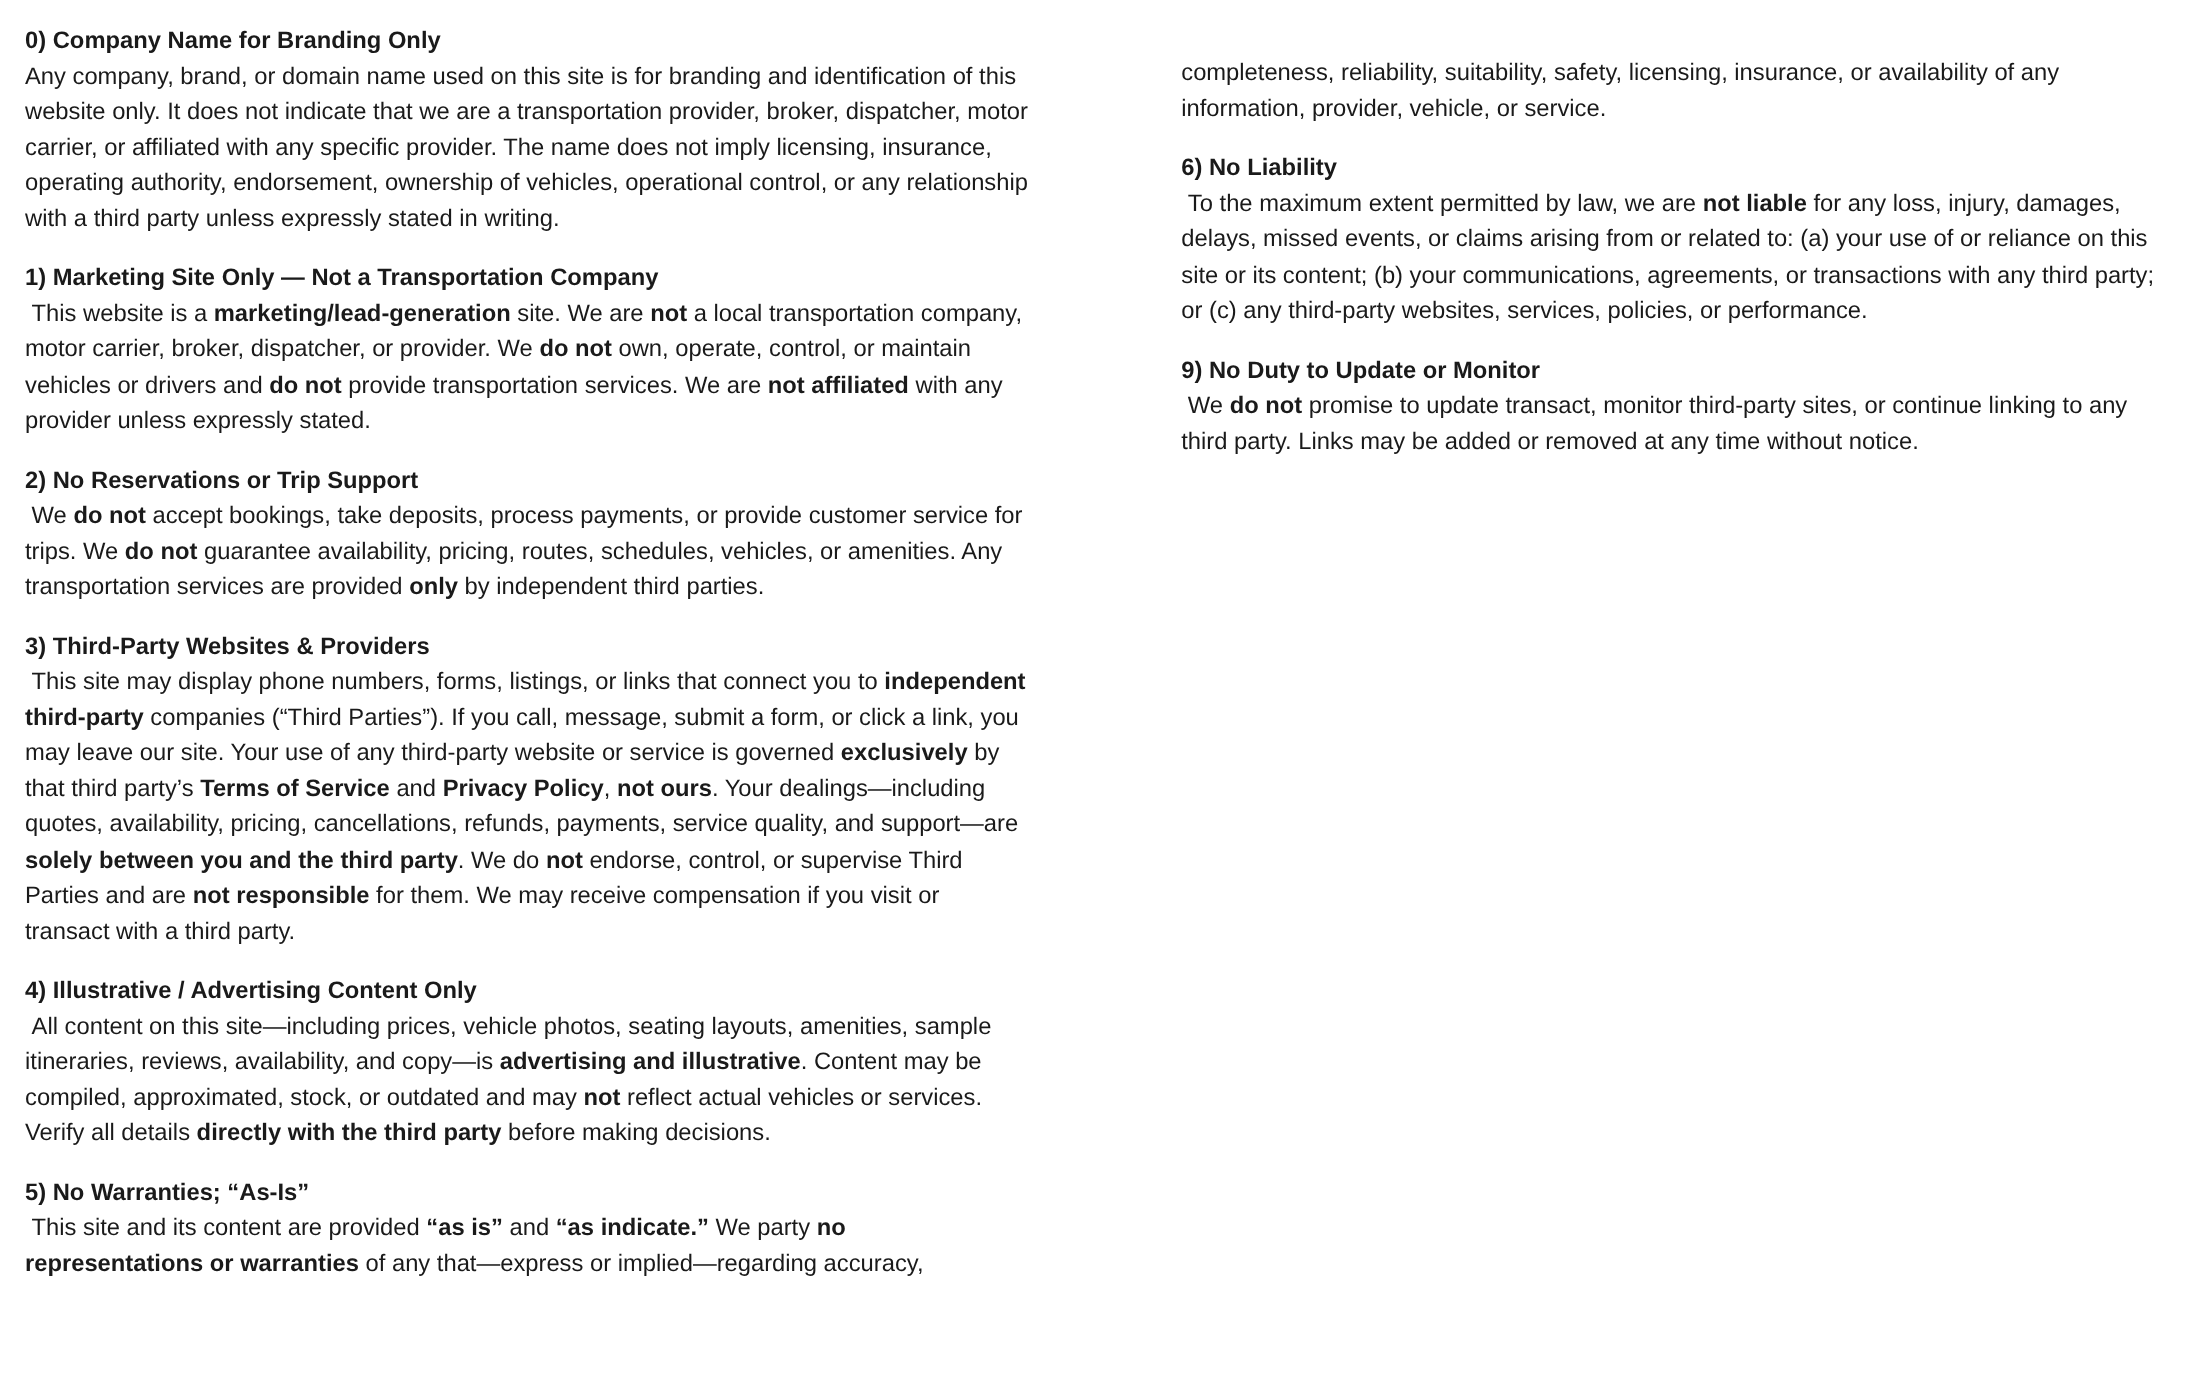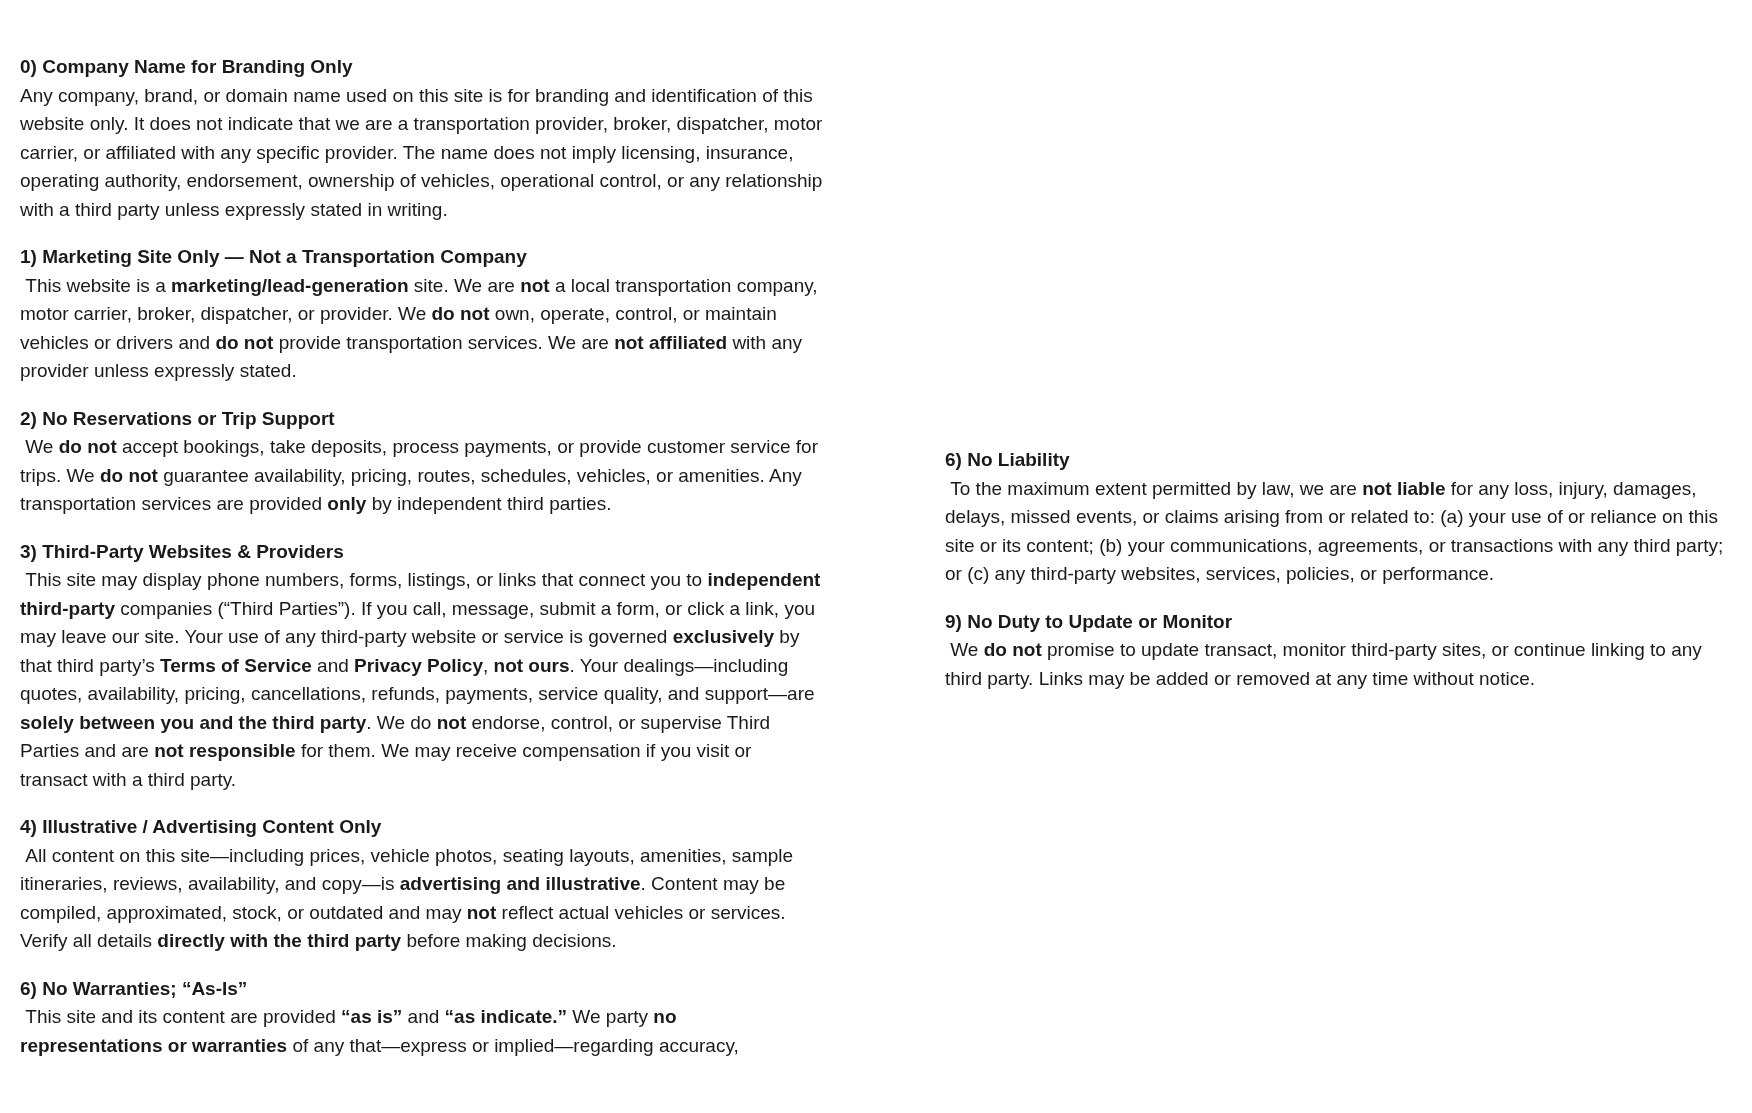--- a/index.html
+++ b/index.html
@@ -13,21 +13,20 @@
     box-sizing: border-box;
     background: #ffffff;
     color: #1a1a1a;
     font-family: "Liberation Sans", sans-serif;
     font-size: 19px;
     line-height: 28.5px;
     display: flex;
     padding: 0 22px 0 20px;
     gap: 122px;
     overflow: hidden;
-    align-items: center;
   }
   .col {
     flex: 0 0 auto;
   }
   .col-left  { width: 803px; }
   .col-right { width: 785px; padding-top: 26px; box-sizing: border-box; }
   p.block {
     margin: 19px 0;
   }
   p.block strong, p.block b {
@@ -37,19 +36,20 @@
 </head>
 <body style="background: rgb(255, 255, 255);">
 
 <main class="page" style="color: rgb(26, 26, 26);">
   <section class="col col-left">
       <p class="block"><strong>0) Company Name for Branding Only</strong><br><span>Any company, brand, or domain name used on this site is for branding and identification of this website only. It does not indicate that we are a transportation provider, broker, dispatcher, motor carrier, or affiliated with any specific provider. The name does not imply licensing, insurance, operating authority, endorsement, ownership of vehicles, operational control, or any relationship with a third party unless expressly stated in writing.</span></p>
       <p class="block"><strong>1) Marketing Site Only — Not a Transportation Company</strong><br><span>&nbsp;This website is a </span><strong>marketing/lead-generation</strong><span> site. We are </span><strong>not</strong><span> a local transportation company, motor carrier, broker, dispatcher, or provider. We </span><strong>do not</strong><span> own, operate, control, or maintain vehicles or drivers and </span><strong>do not</strong><span> provide transportation services. We are </span><strong>not affiliated</strong><span> with any provider unless expressly stated.</span></p>
       <p class="block"><strong>2) No Reservations or Trip Support</strong><br><span>&nbsp;We </span><strong>do not</strong><span> accept bookings, take deposits, process payments, or provide customer service for trips. We </span><strong>do not</strong><span> guarantee availability, pricing, routes, schedules, vehicles, or amenities. Any transportation services are provided </span><strong>only</strong><span> by independent third parties.</span></p>
       <p class="block"><strong>3) Third-Party Websites &amp; Providers</strong><br><span>&nbsp;This site may display phone numbers, forms, listings, or links that connect you to </span><strong>independent third-party</strong><span> companies (“Third Parties”). If you call, message, submit a form, or click a link, you may leave our site. Your use of any third-party website or service is governed </span><strong>exclusively</strong><span> by that third party’s </span><strong>Terms of Service</strong><span> and </span><strong>Privacy Policy</strong><span>, </span><strong>not ours</strong><span>. Your dealings—including quotes, availability, pricing, cancellations, refunds, payments, service quality, and support—are </span><strong>solely between you and the third party</strong><span>. We do </span><strong>not</strong><span> endorse, control, or supervise Third Parties and are </span><strong>not responsible</strong><span> for them. We may receive compensation if you visit or transact with a third party.</span></p>
       <p class="block"><strong>4) Illustrative / Advertising Content Only</strong><br><span>&nbsp;All content on this site—including prices, vehicle photos, seating layouts, amenities, sample itineraries, reviews, availability, and copy—is </span><strong>advertising and illustrative</strong><span>. Content may be compiled, approximated, stock, or outdated and may </span><strong>not</strong><span> reflect actual vehicles or services. Verify all details </span><strong>directly with the third party</strong><span> before making decisions.</span></p>
-      <p class="block"><strong>6) No Warranties; “As-Is”</strong><br><span>&nbsp;This site and its content are provided </span><strong>“as is”</strong><span> and </span><strong>“as indicate.”</strong><span> We party </span><strong>no representations or warranties</strong><span> of any that—express or implied—regarding accuracy,</span></p>
+      <p class="block"><strong>5) No Warranties; “As-Is”</strong><br><span>&nbsp;This site and its content are provided </span><strong>“as is”</strong><span> and </span><strong>“as indicate.”</strong><span> We party </span><strong>no representations or warranties</strong><span> of any that—express or implied—regarding accuracy,</span></p>
     </section>
   <section class="col col-right">
+      <p class="block"><span>completeness, reliability, suitability, safety, licensing, insurance, or availability of any information, provider, vehicle, or service.</span></p>
       <p class="block"><strong>6) No Liability</strong><br><span>&nbsp;To the maximum extent permitted by law, we are </span><strong>not liable</strong><span> for any loss, injury, damages, delays, missed events, or claims arising from or related to: (a) your use of or reliance on this site or its content; (b) your communications, agreements, or transactions with any third party; or (c) any third-party websites, services, policies, or performance.</span></p>
       <p class="block"><strong>9) No Duty to Update or Monitor</strong><br><span>&nbsp;We </span><strong>do not</strong><span> promise to update transact, monitor third-party sites, or continue linking to any third party. Links may be added or removed at any time without notice.</span></p>
     </section>
 </main>
 
 </body></html>

